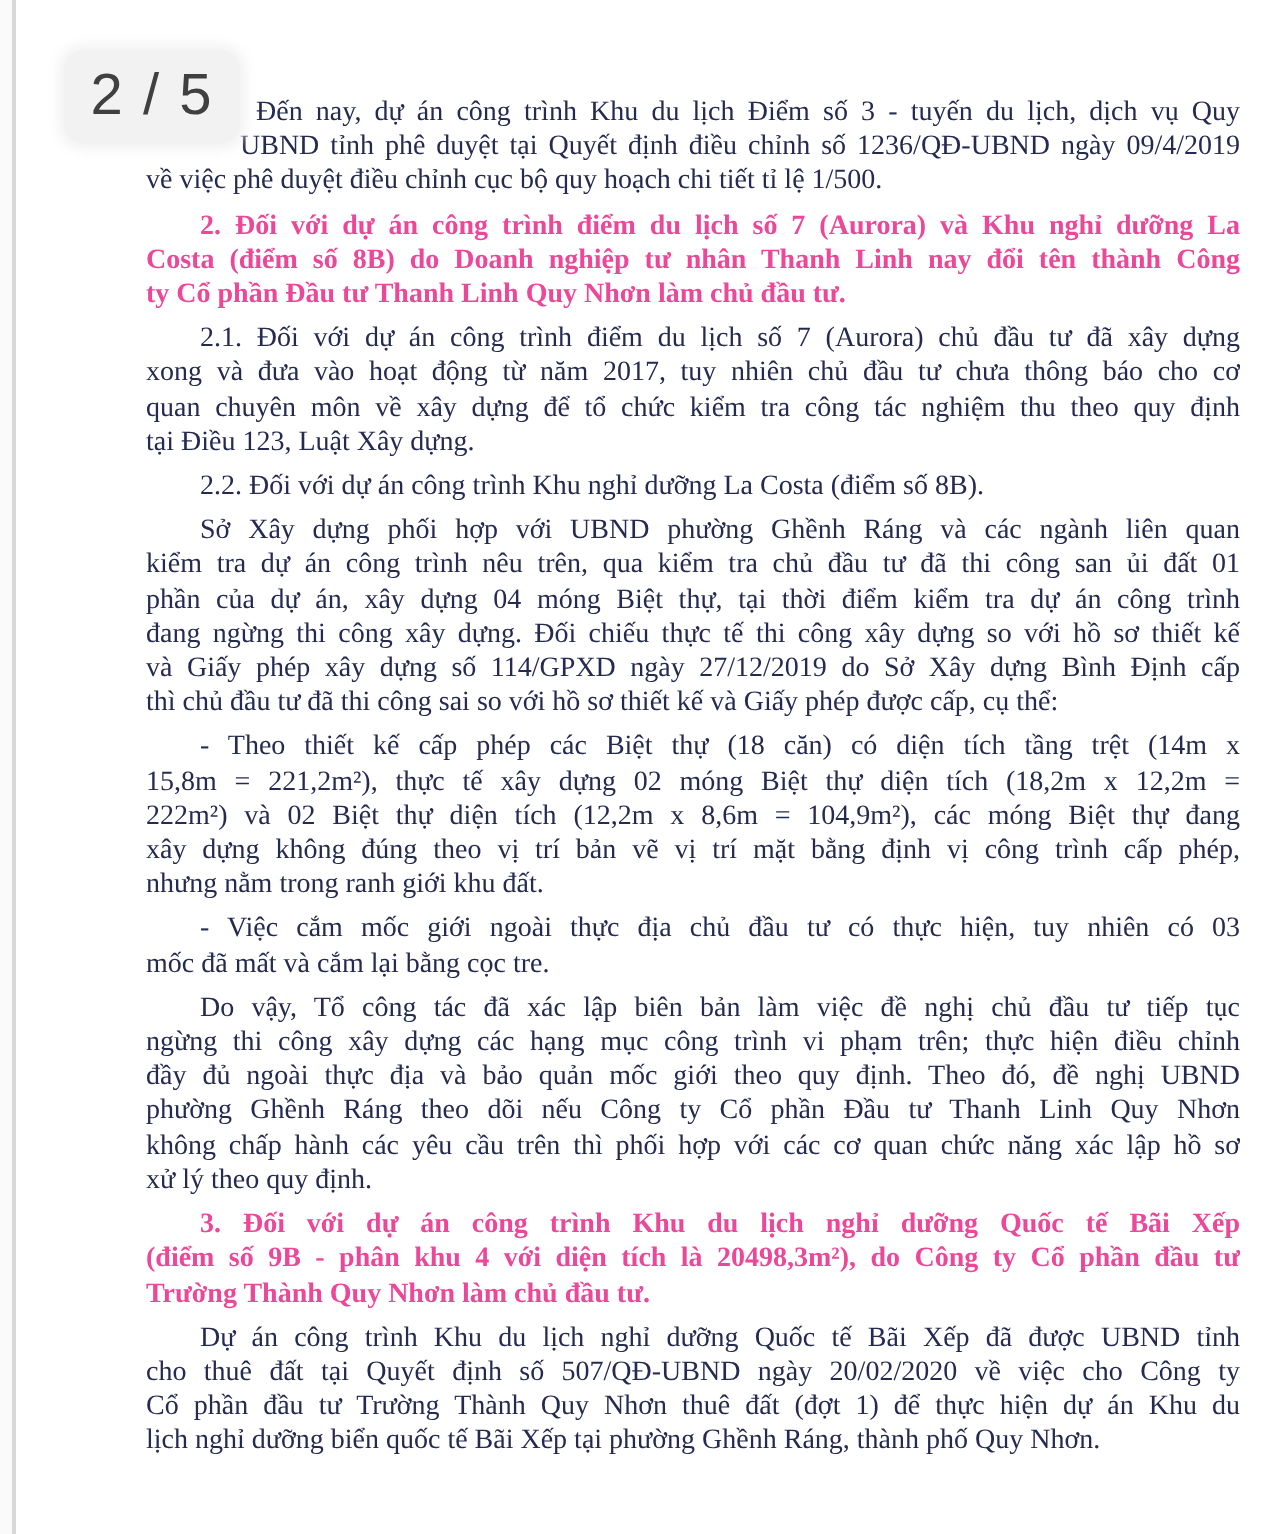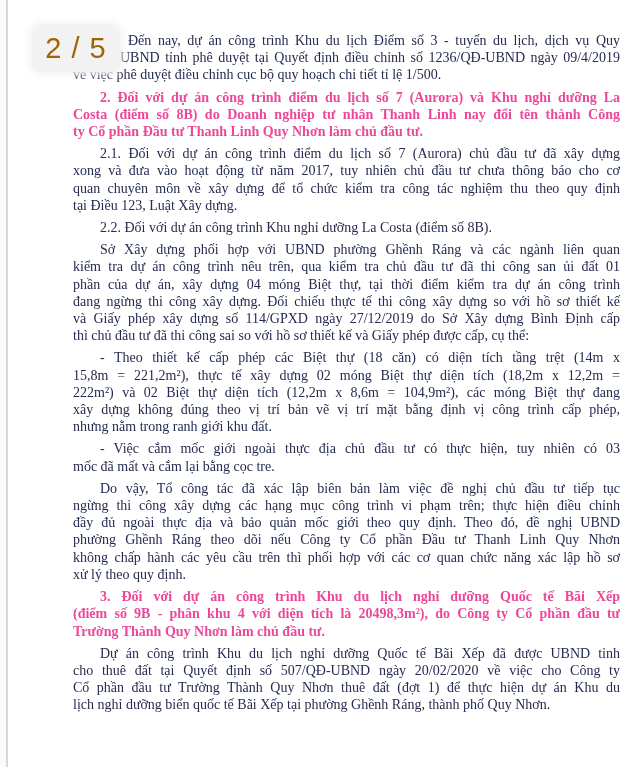--- a/index.html
+++ b/index.html
@@ -6,40 +6,40 @@
   body{
     width:640px;height:767px;position:relative;overflow:hidden;
     background:#ffffff;
     font-family:"Liberation Serif","DejaVu Serif",serif;
   }
   .page-edge{
     position:absolute;left:0;top:0;width:6px;height:767px;
     background:#fafafa;border-right:2px solid #d8d8d8;
   }
   .doc{
-    position:absolute;left:73px;top:32px;width:547px;
+    position:absolute;left:73px;top:48px;width:547px;
     color:#252b50;font-size:14px;line-height:17.2px;
   }
   .paragraph{margin-bottom:5px;}
   .paragraph.heading{font-weight:700;color:#ec4899;}
   .line{
     text-align:justify;text-align-last:justify;
     overflow:hidden;white-space:normal;
   }
   .line.para-last{text-align-last:left;}
   .paragraph .line:first-child{padding-left:27px;}
   .paragraph.first .line:nth-child(1){padding-left:55px;}
   .paragraph.first .line:nth-child(2){padding-left:47px;}
   .badge{
     position:absolute;left:32px;top:25px;width:88px;height:47px;z-index:5;
     background:#f2f2f2;border-radius:10px;
     box-shadow:0 0 6px 3px rgba(242,242,242,0.95);
     display:flex;align-items:center;justify-content:center;
     font-family:"Liberation Sans","DejaVu Sans",sans-serif;
-    font-size:29px;color:#a16207;letter-spacing:1px;
+    font-size:29px;color:#404040;letter-spacing:1px;
   }
 </style>
 </head>
 <body>
 
 <div class="page-edge"></div>
 
 <div class="badge">
   <span>2 / 5</span>
 </div>

